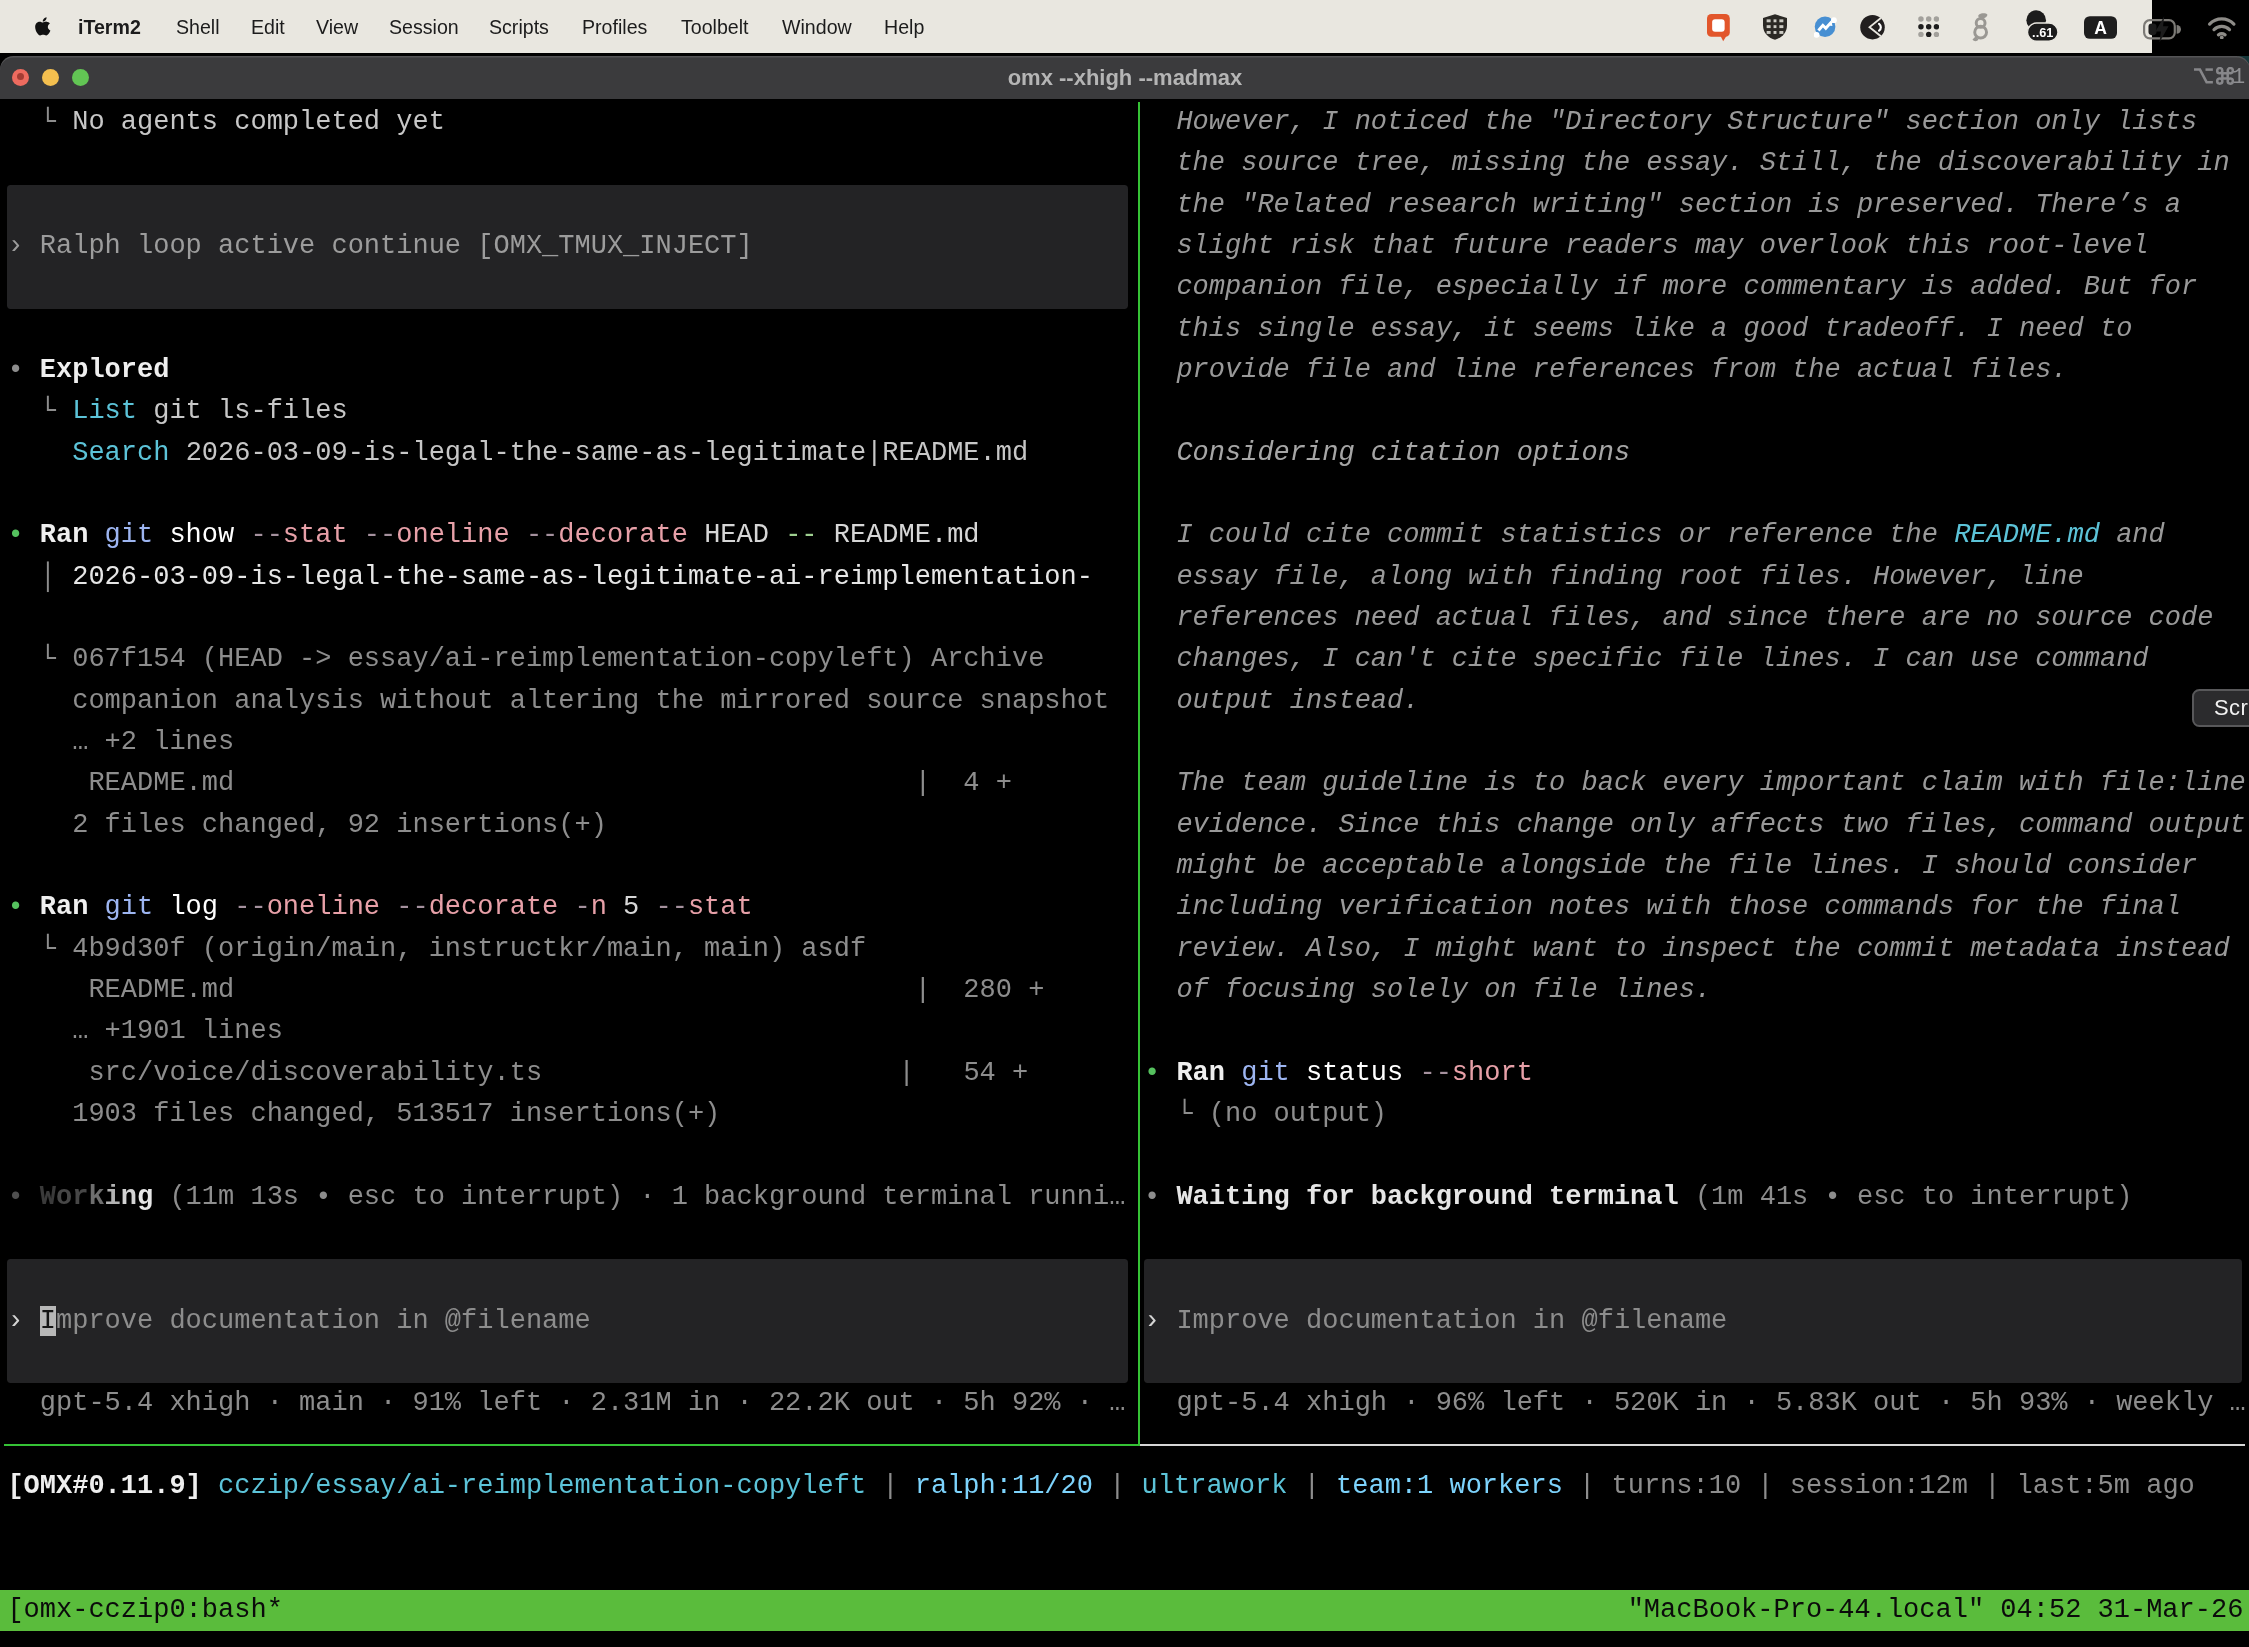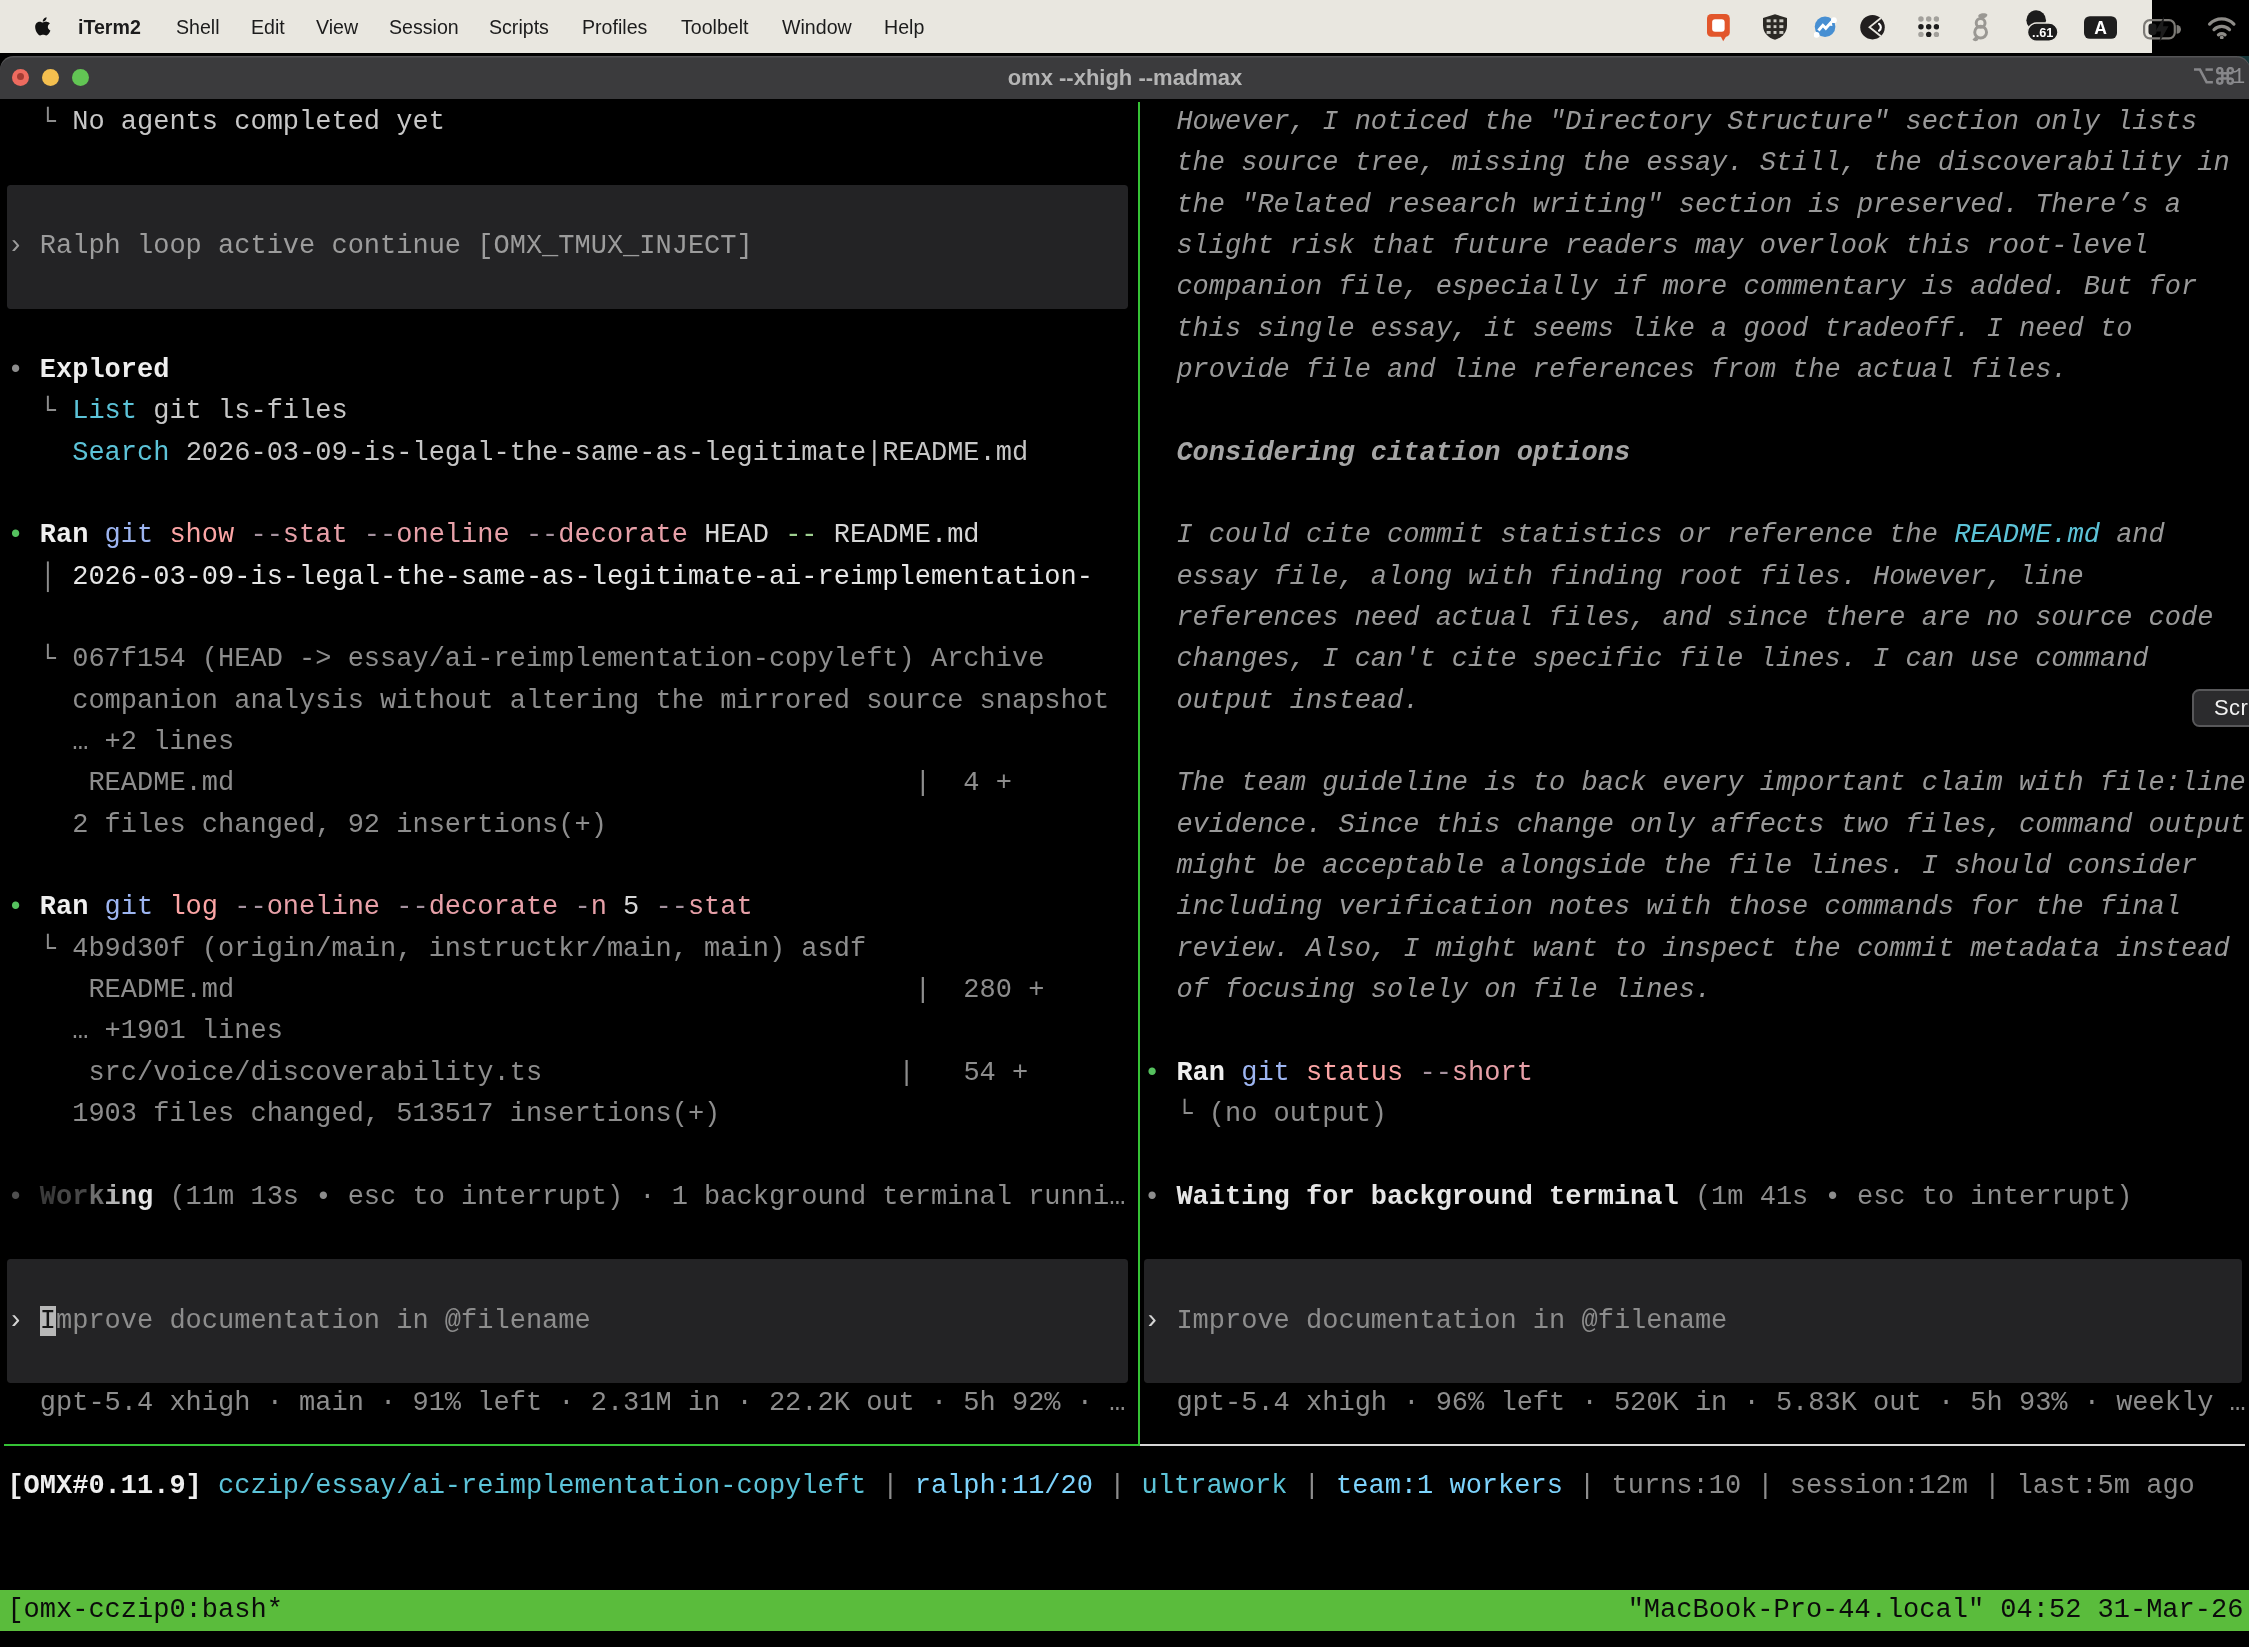--- a/index.html
+++ b/index.html
@@ -18,28 +18,28 @@
 pre.r i{font-style:normal}
 i.g{color:#8d8d8d}
 i.w{color:#c7c7c7}
 i.wb{color:#e6e6e6}
 i.B{color:#efefef;font-weight:700}
 i.p{color:#d4d4d4}
 i.bx{color:#9c9c9c}
 i.gn{color:#55c15e}
 i.cy{color:#5cc3d8}
 i.bl{color:#9db5f1}
-i.cmd{color:#fca5a5}
+i.cmd{color:#ffffff}
 i.fd{color:#a5919e}
 i.fl{color:#e7a0a8}
 i.sep{color:#9ecf90}
 i.arg{color:#d6d6d6}
 i.grn{color:#7dd3fc}
 pre.r i.it,pre.r i.bi,pre.r i.cyi{font-style:italic;color:#999}
-pre.r i.bi{font-weight:700;color:#a6a6a6}
+pre.r i.bi{font-weight:400;color:#a6a6a6}
 pre.r i.cyi{color:#5cc3d8}
 i.s1{color:#3a3a3a;font-weight:700}
 i.db{color:#4f4f4f}
 i.s2{color:#474747;font-weight:700}
 i.s3{color:#e5e5e5;font-weight:700}
 i.s4{color:#6e6e6e;font-weight:700}
 i.s5{color:#b2b2b2;font-weight:700}
 i.s6{color:#d2d2d2;font-weight:700}
 i.s7{color:#e6e6e6;font-weight:700}
 i.cur{background:#b7b7b7;color:#151515}

